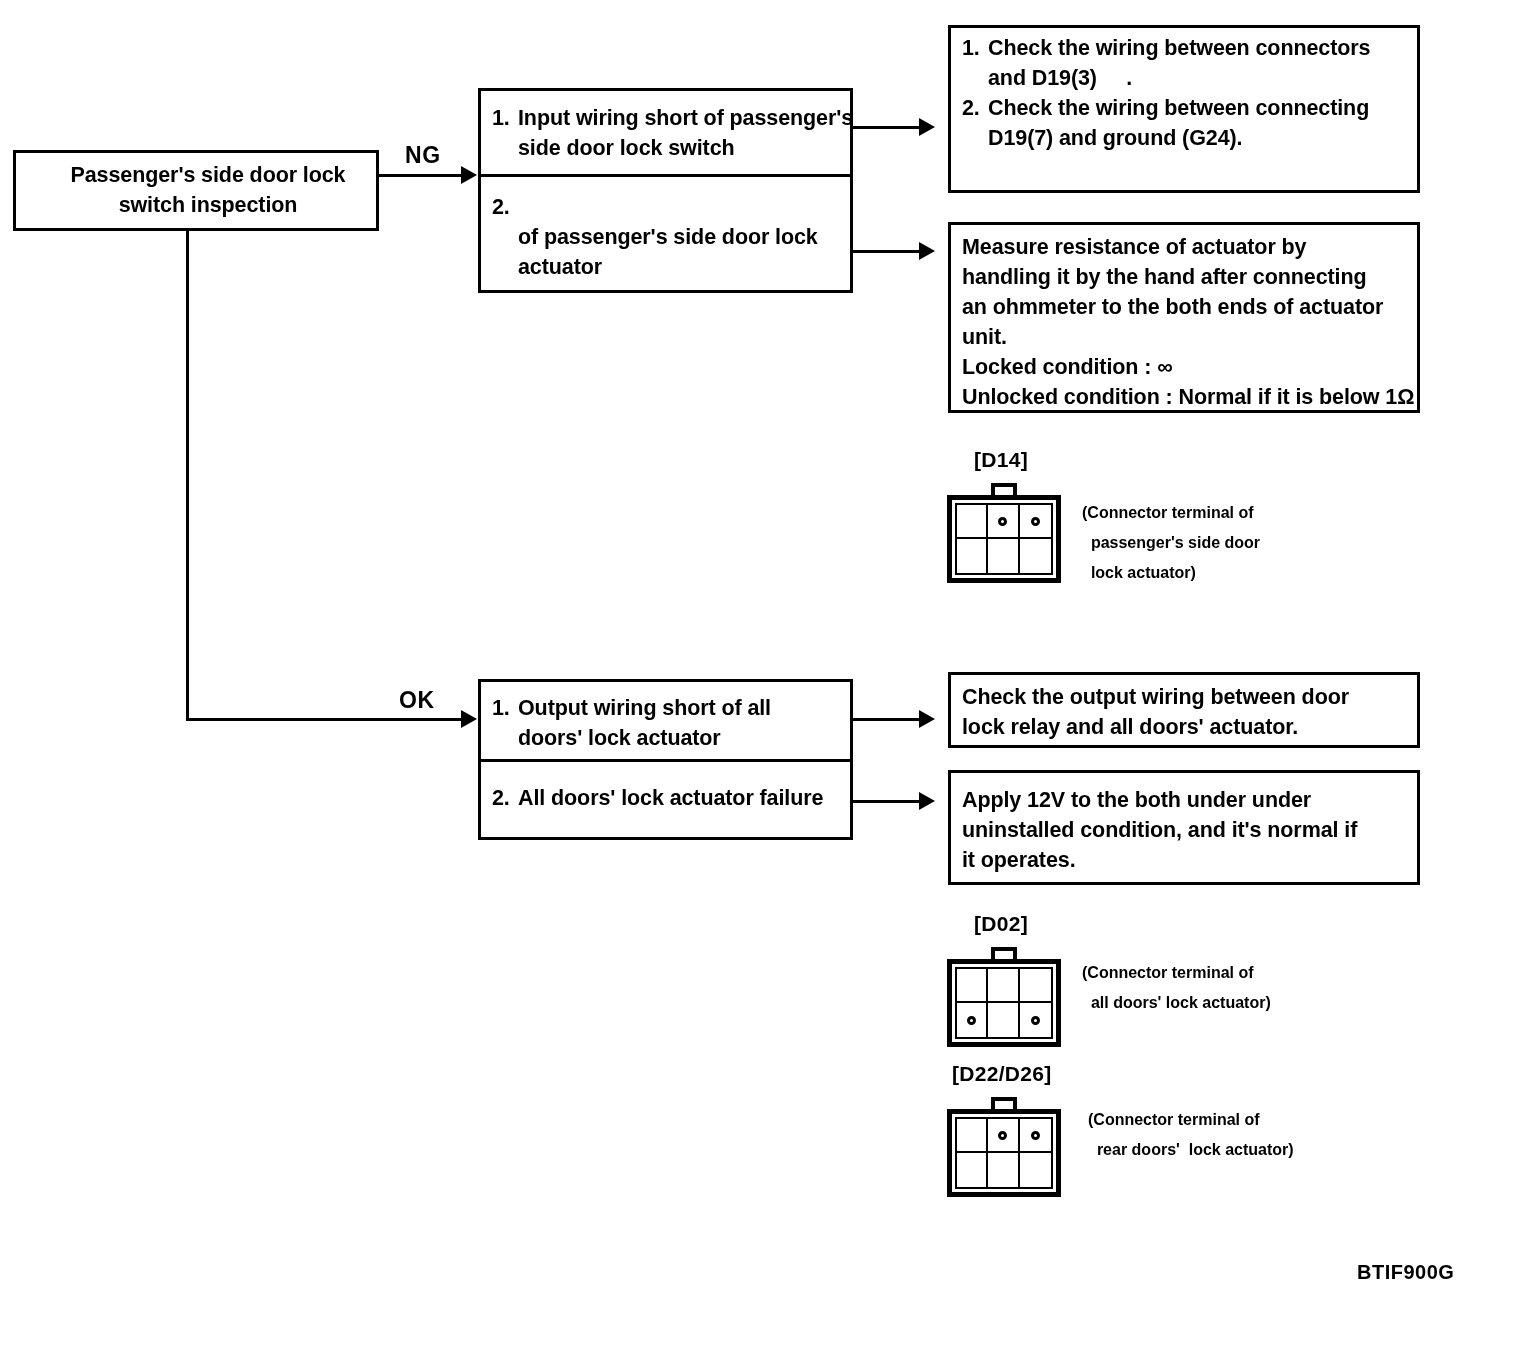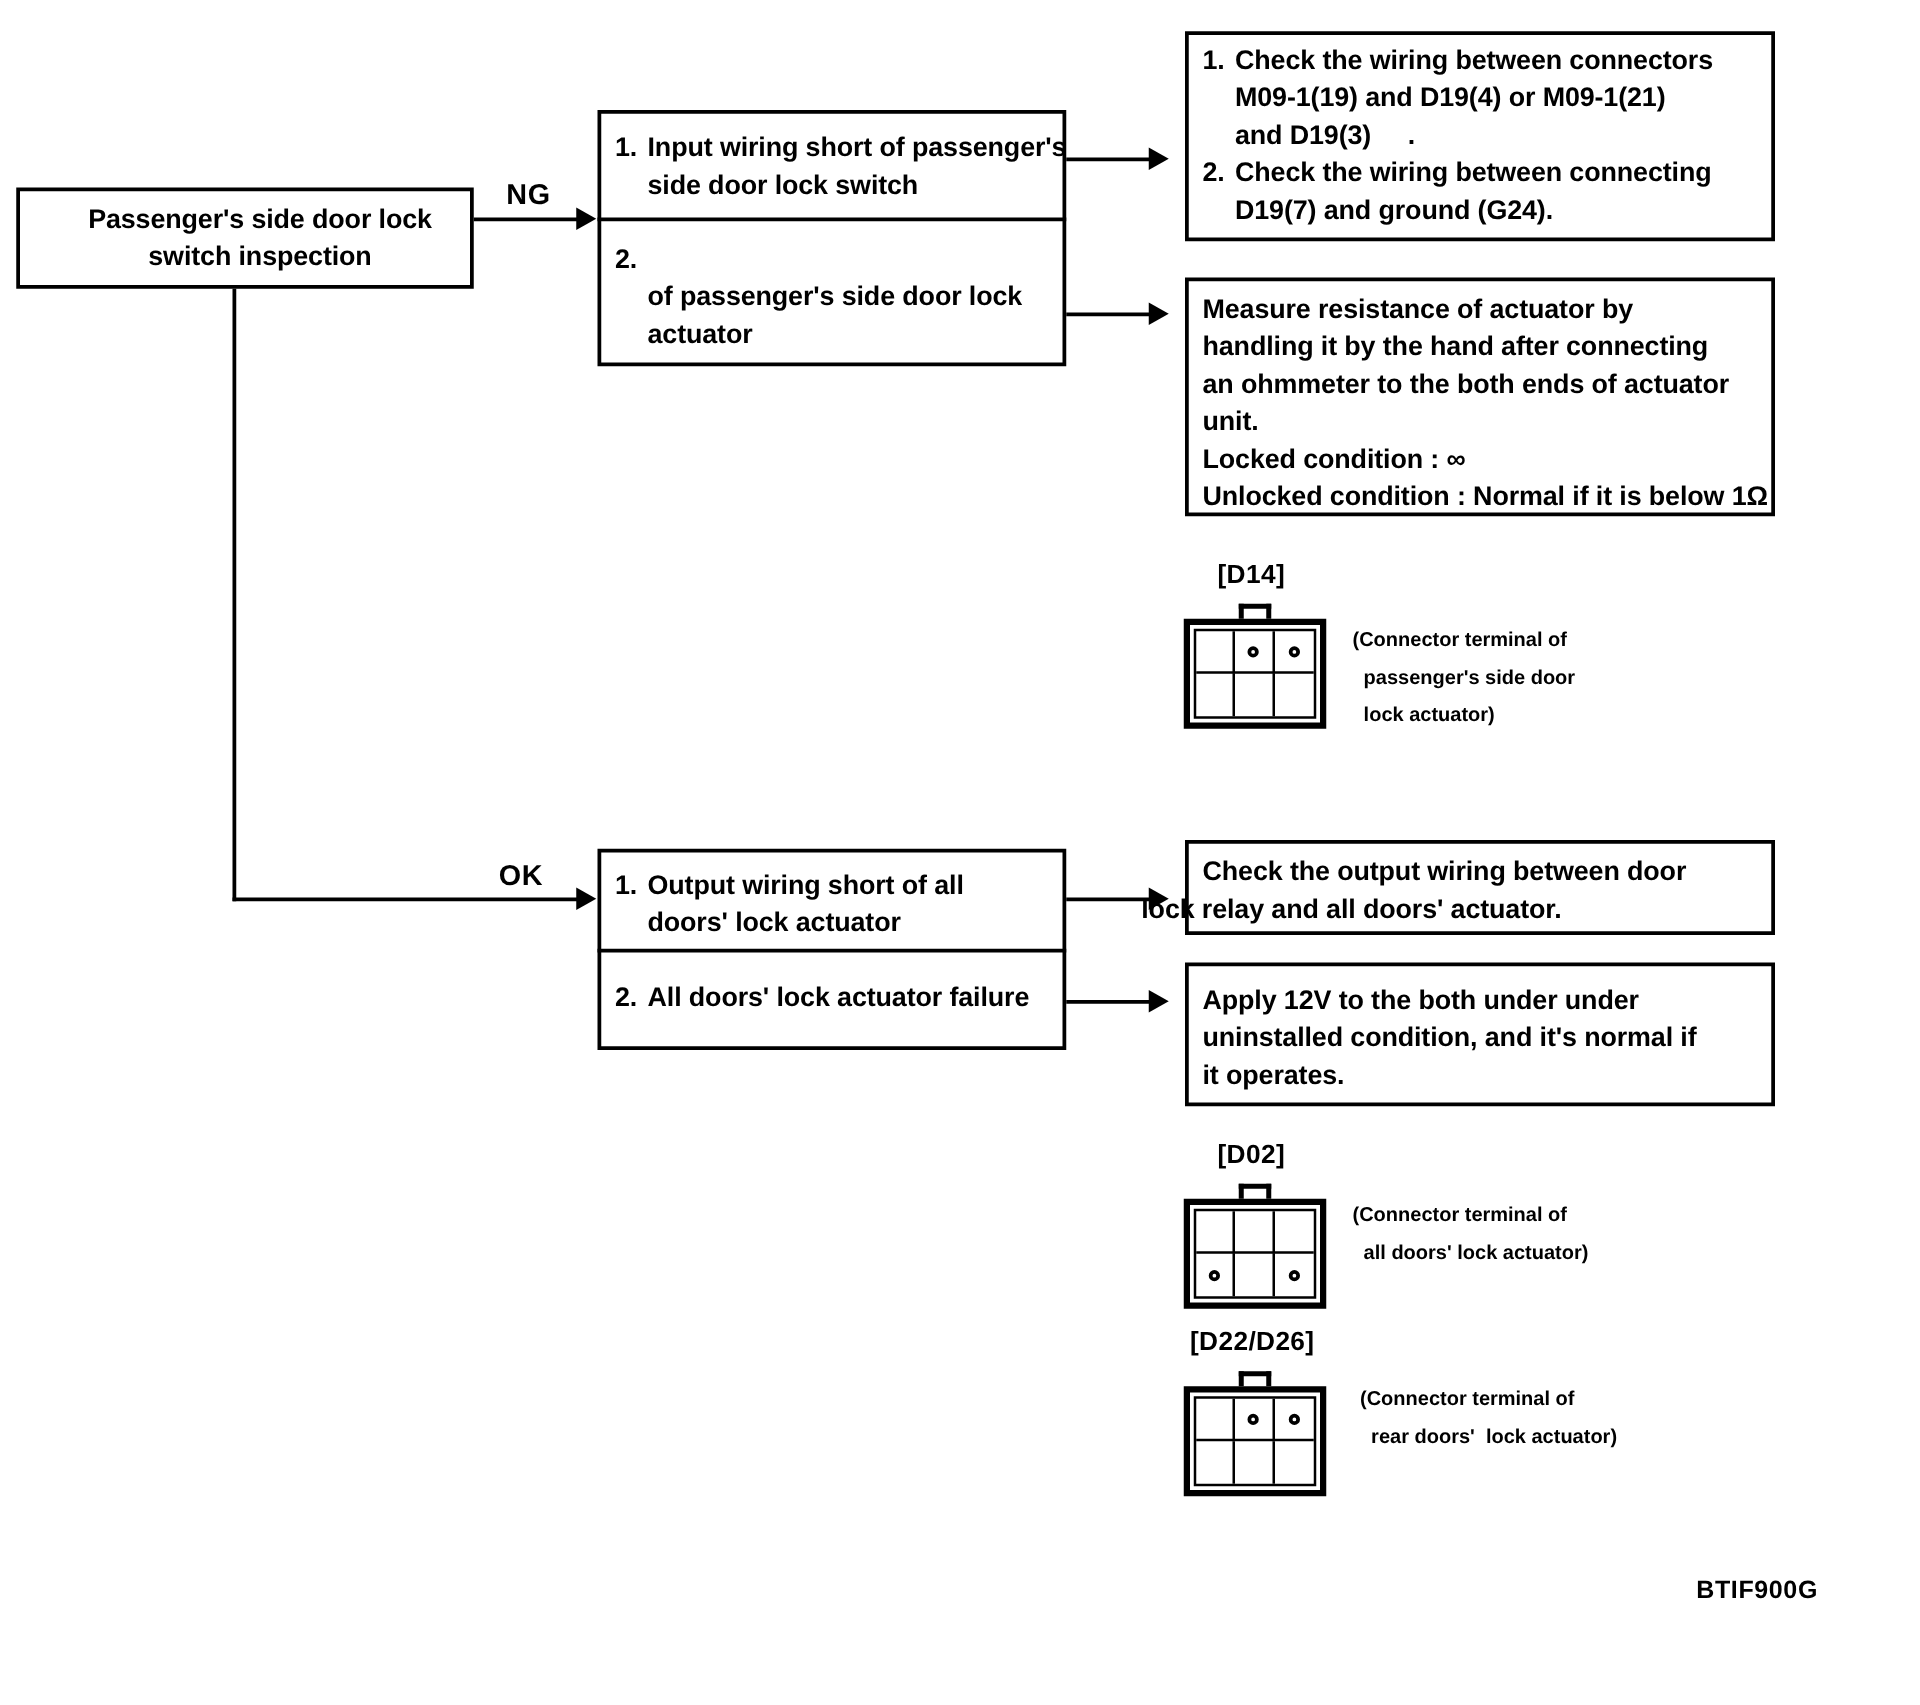--- a/index.html
+++ b/index.html
@@ -143,21 +143,20 @@
   <div class="arrowhead" style="left:919px;top:242px;"></div>
 
   <div class="box" style="left:948px;top:25px;width:472px;height:168px;"></div>
   <div class="numlist" style="left:962px;top:33px;width:450px;">
     <div class="numrow">
         <span class="n">1.</span>
         <span class="t">Check the wiring between connectors</span>
       </div>
     <div class="numrow">
         <span class="n"></span>
-        <span class="t">M09-1(19) and D19(4) or M09-1(21)</span>
       </div>
     <div class="numrow">
         <span class="n"></span>
         <span class="t">and D19(3)     .</span>
       </div>
     <div class="numrow">
         <span class="n">2.</span>
         <span class="t">Check the wiring between connecting</span>
       </div>
     <div class="numrow">
@@ -213,21 +212,21 @@
   </div>
 
   <div class="hline" style="left:853px;top:718px;width:70px;"></div>
   <div class="arrowhead" style="left:919px;top:710px;"></div>
 
   <div class="hline" style="left:853px;top:800px;width:70px;"></div>
   <div class="arrowhead" style="left:919px;top:792px;"></div>
 
   <div class="box" style="left:948px;top:672px;width:472px;height:76px;"></div>
   <div class="txt" style="left:962px;top:682px;">Check the output wiring between door</div>
-  <div class="txt" style="left:913px;top:712px;">lock relay and all doors' actuator.</div>
+  <div class="txt" style="left:962px;top:712px;">lock relay and all doors' actuator.</div>
 
   <div class="box" style="left:948px;top:770px;width:472px;height:115px;"></div>
   <div class="txt" style="left:962px;top:785px;">Apply 12V to the both under under</div>
   <div class="txt" style="left:962px;top:815px;">uninstalled condition, and it's normal if</div>
   <div class="txt" style="left:962px;top:845px;">it operates.</div>
 
   <div class="conn-label" style="left:974px;top:912px;">[D02]</div>
   <div class="conn" style="left:947px;top:947px;width:114px;height:100px;">
     <div class="tab"></div>
     <div class="outer"></div>

